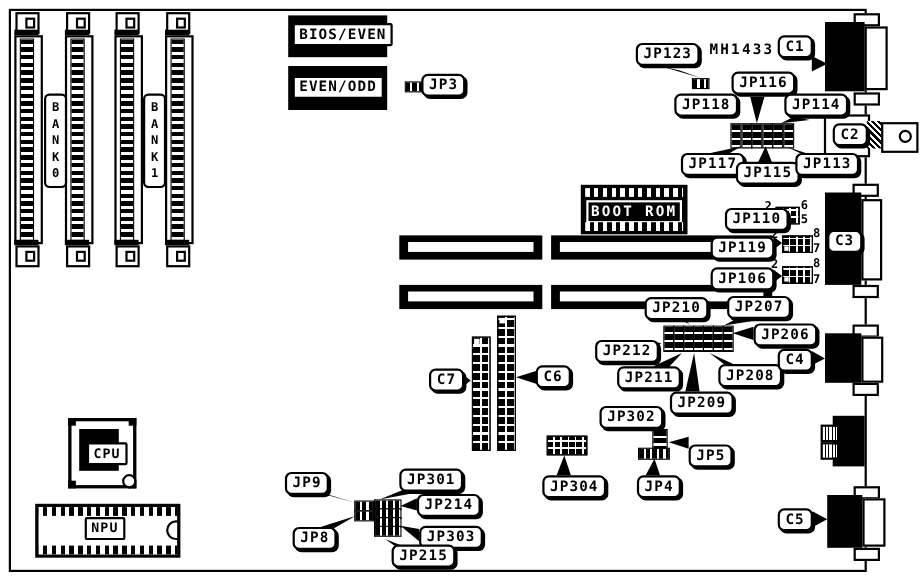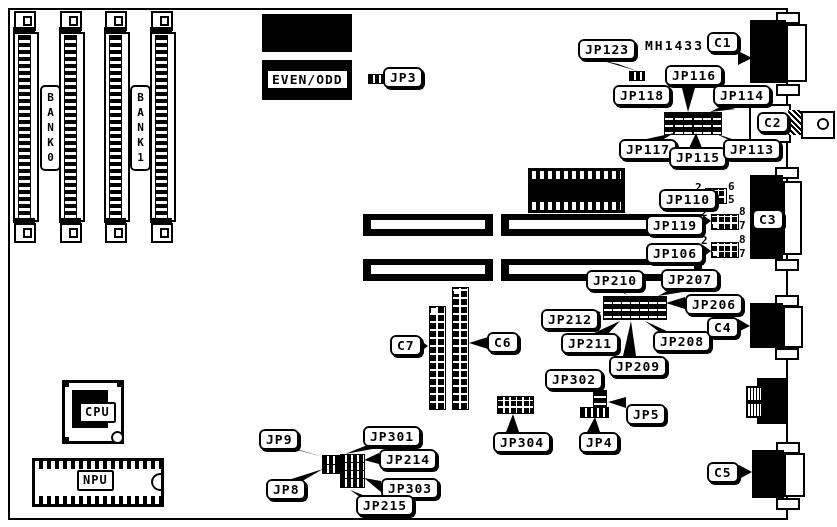--- a/index.html
+++ b/index.html
@@ -112,25 +112,27 @@
     <div class="simm-cap" style="top:212px"></div>
   </div>
   <div class="bank" style="left:40px;top:85px">
       <span class="vtext">BANK0</span>
     </div>
   <div class="bank" style="left:130px;top:85px">
       <span class="vtext">BANK1</span>
     </div>
 
   <div class="chip-black" style="left:262px;top:14px;width:90px;height:38px"></div>
+  <div class="chip-label" style="left:266px;top:21px">BIOS/EVEN</div>
   <div class="chip-black" style="left:262px;top:60px;width:90px;height:40px"></div>
   <div class="chip-label" style="left:266px;top:69px">EVEN/ODD</div>
 
   <div class="chip-black" style="left:528px;top:168px;width:97px;height:45px">
     <div class="pinrow" style="top:3px"></div>
+    <div class="romband">BOOT ROM</div>
     <div class="pinrow" style="bottom:3px"></div>
   </div>
 
   <div class="xbar" style="left:363px;top:214px;width:130px">
       <div class="xbar-slot"></div>
     </div>
   <div class="xbar" style="left:501px;top:214px;width:201px">
       <div class="xbar-slot"></div>
     </div>
   <div class="xbar" style="left:363px;top:259px;width:130px">

